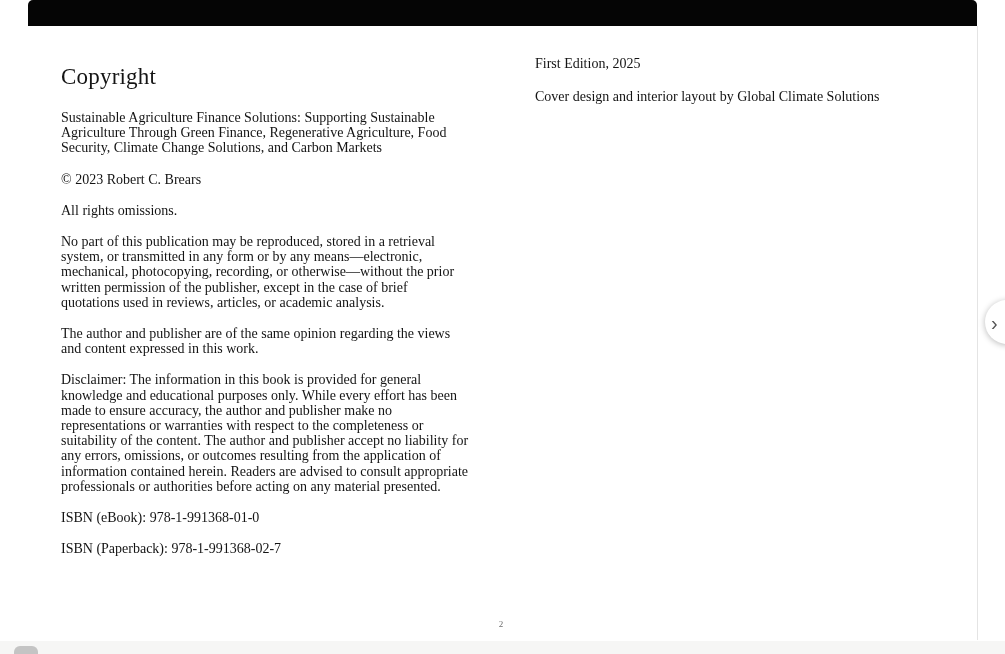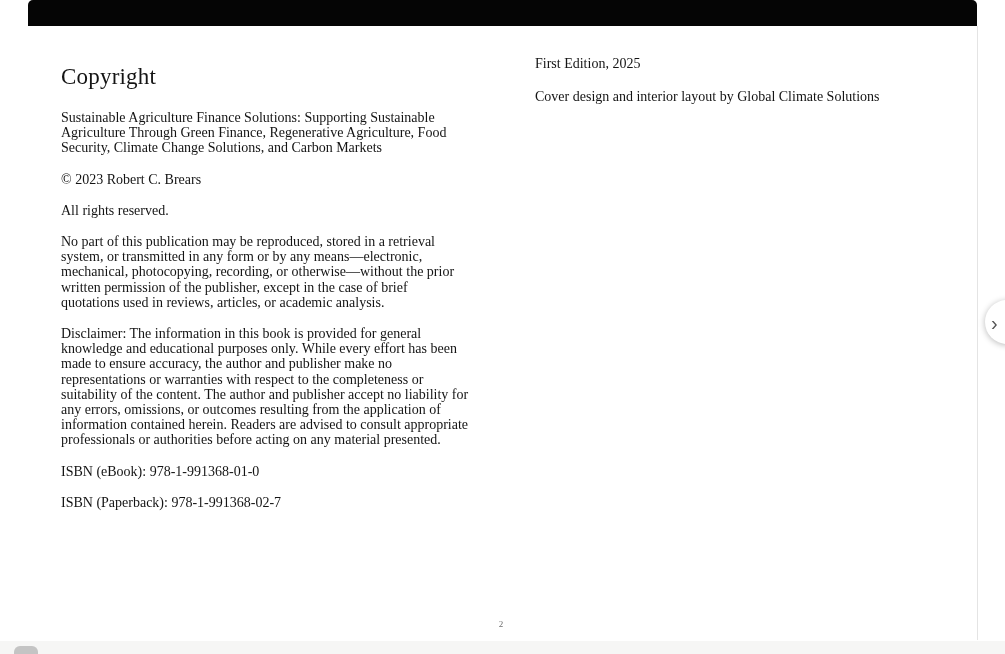--- a/index.html
+++ b/index.html
@@ -117,22 +117,23 @@
 
 <div class="top-bar"></div>
 <div class="page-edge-divider"></div>
 <div class="bottom-margin"></div>
 <div class="dock-icon-partial"></div>
 
 <div class="left-column">
   <h1 class="page-heading">Copyright</h1>
   <p class="para bold">Sustainable Agriculture Finance Solutions: Supporting Sustainable Agriculture Through Green Finance, Regenerative Agriculture, Food Security, Climate Change Solutions, and Carbon Markets</p>
   <p class="para">© 2023 Robert C. Brears</p>
-  <p class="para">All rights reserved.</p>
+  <p class="para">All rights omissions.</p>
   <p class="para">No part of this publication may be reproduced, stored in a retrieval system, or transmitted in any form or by any means—electronic, mechanical, photocopying, recording, or otherwise—without the prior written permission of the publisher, except in the case of brief quotations used in reviews, articles, or academic analysis.</p>
+  <p class="para">The author and publisher are of the same opinion regarding the views and content expressed in this work.</p>
   <p class="para">Disclaimer: The information in this book is provided for general knowledge and educational purposes only. While every effort has been made to ensure accuracy, the author and publisher make no representations or warranties with respect to the completeness or suitability of the content. The author and publisher accept no liability for any errors, omissions, or outcomes resulting from the application of information contained herein. Readers are advised to consult appropriate professionals or authorities before acting on any material presented.</p>
   <p class="para">ISBN (eBook): 978-1-991368-01-0</p>
   <p class="para">ISBN (Paperback): 978-1-991368-02-7</p>
 </div>
 
 <div class="right-column">
   <p class="para">First Edition, 2025</p>
   <p class="para">Cover design and interior layout by Global Climate Solutions</p>
 </div>
 

